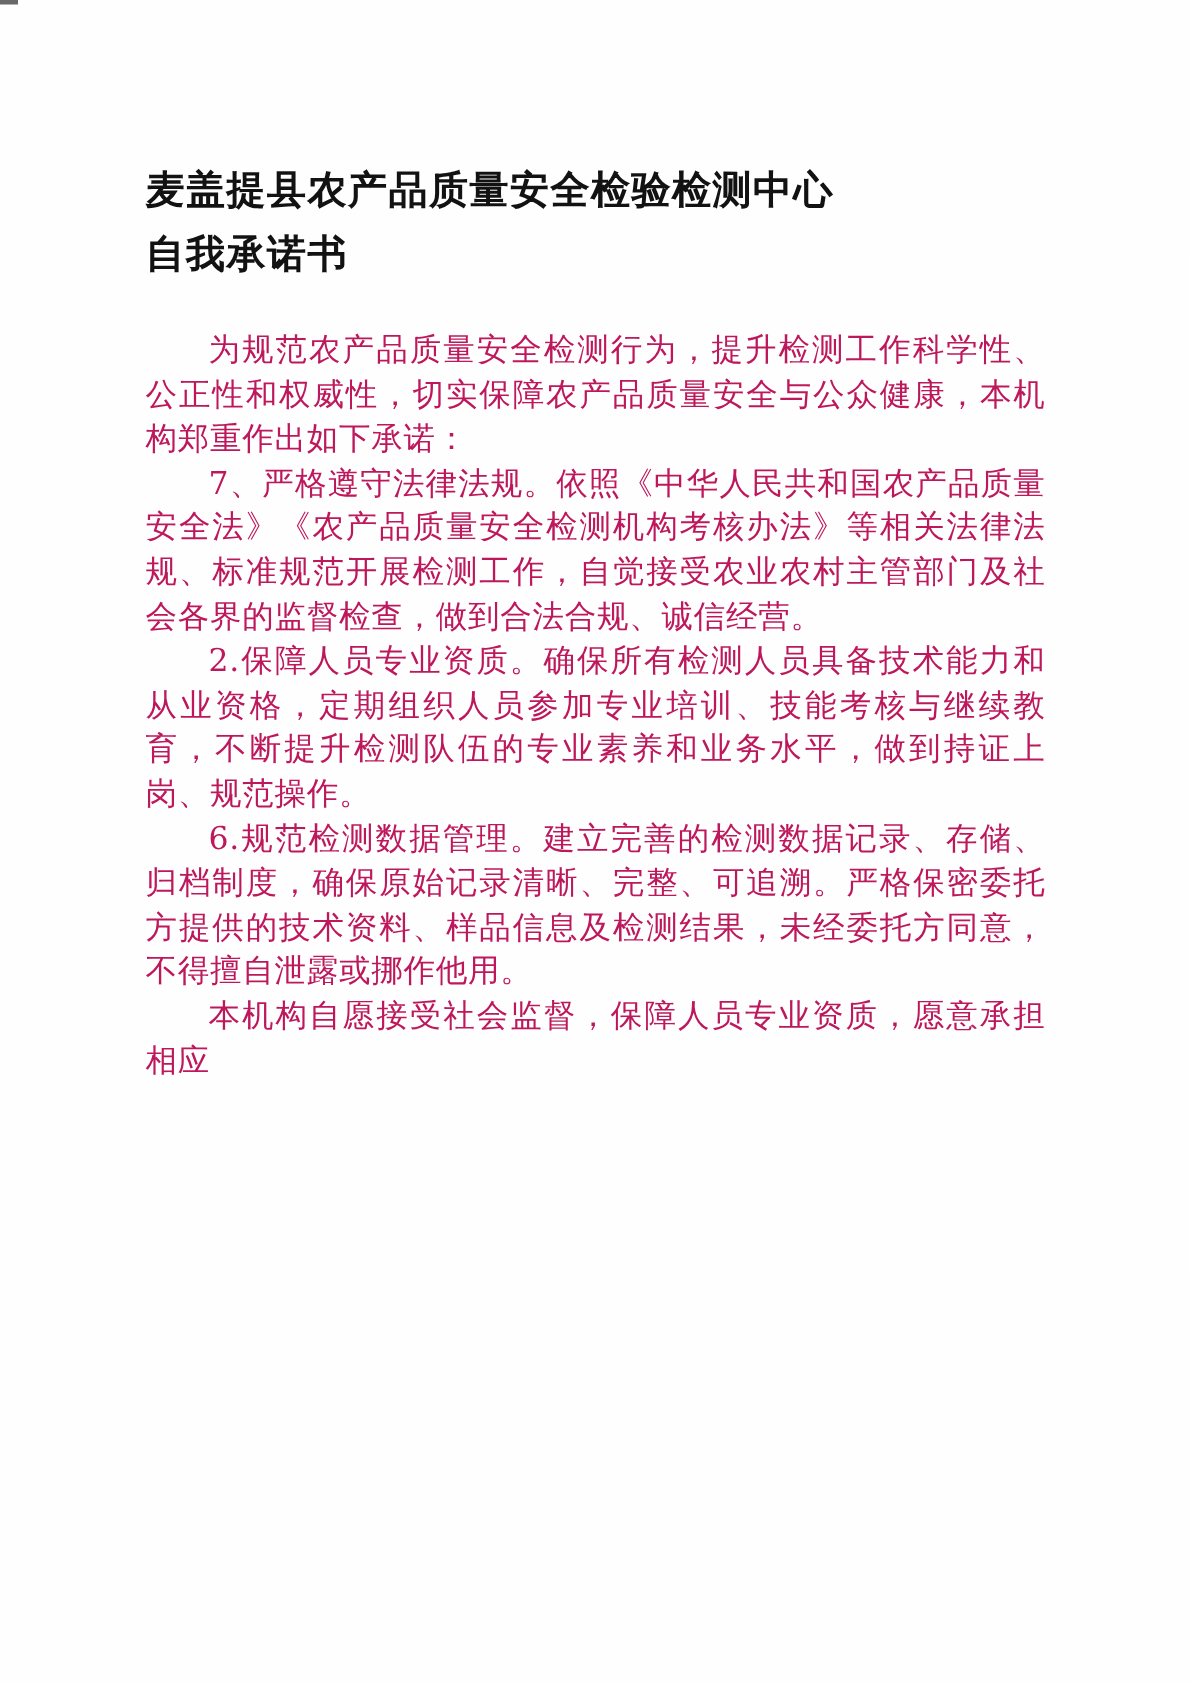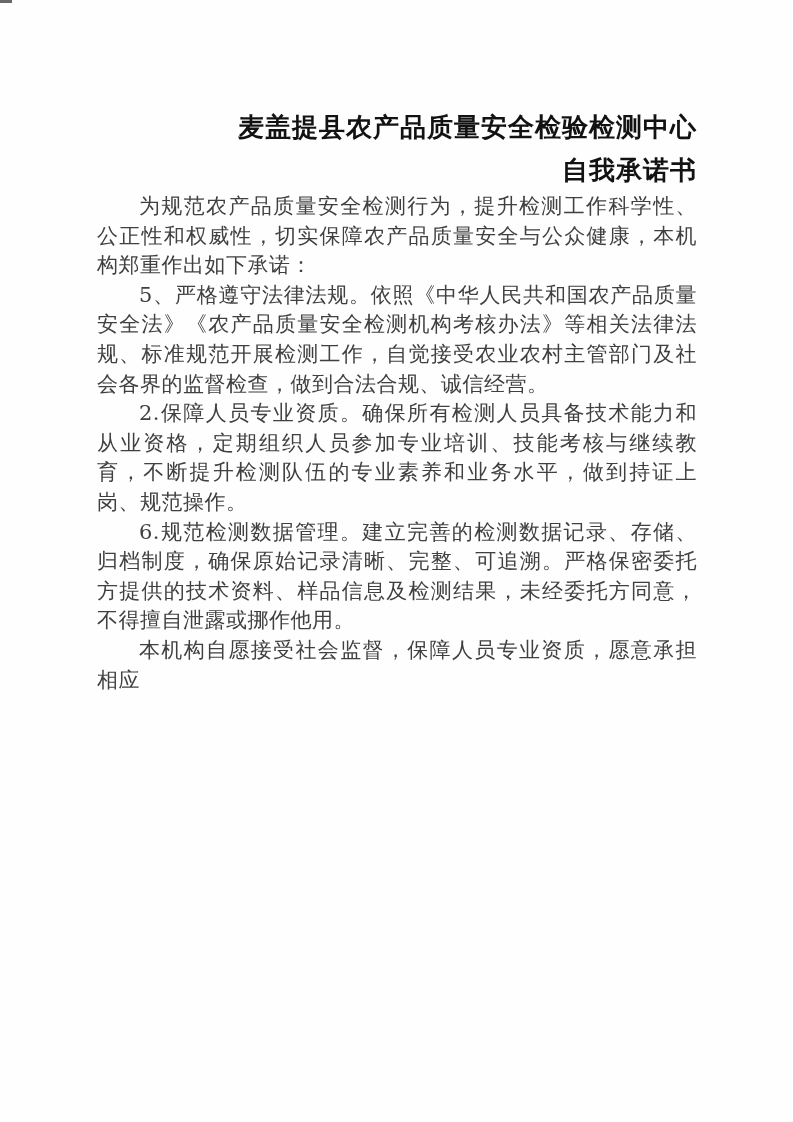--- a/index.html
+++ b/index.html
@@ -27,50 +27,51 @@
   }
   .content {
     position: absolute;
     left: 97px;
     top: 106px;
     width: 600px;
   }
   .doc-title,
   .doc-subtitle {
     margin: 0;
-    text-align: right;
+    text-align: left;
     font-size: 26px;
     font-weight: 700;
     line-height: 43px;
     letter-spacing: 1px;
     color: #121212;
   }
   .doc-subtitle {
+    margin-bottom: 27px;
   }
   .doc-body p {
     margin: 0;
     font-size: 21px;
     line-height: 29.6px;
     text-align: justify;
     text-justify: inter-ideograph;
     text-indent: 2em;
     letter-spacing: 0.5px;
     font-weight: 500;
-    color: #404040;
+    color: #be185d;
   }
 </style>
 </head>
 <body>
 
 <div class="page">
   <div class="scan-artifact"></div>
   <div class="content">
     <h1 class="doc-title">麦盖提县农产品质量安全检验检测中心</h1>
     <h2 class="doc-subtitle">自我承诺书</h2>
     <div class="doc-body">
       <p>为规范农产品质量安全检测行为，提升检测工作科学性、公正性和权威性，切实保障农产品质量安全与公众健康，本机构郑重作出如下承诺：</p>
-      <p>5、严格遵守法律法规。依照《中华人民共和国农产品质量安全法》《农产品质量安全检测机构考核办法》等相关法律法规、标准规范开展检测工作，自觉接受农业农村主管部门及社会各界的监督检查，做到合法合规、诚信经营。</p>
+      <p>7、严格遵守法律法规。依照《中华人民共和国农产品质量安全法》《农产品质量安全检测机构考核办法》等相关法律法规、标准规范开展检测工作，自觉接受农业农村主管部门及社会各界的监督检查，做到合法合规、诚信经营。</p>
       <p>2.保障人员专业资质。确保所有检测人员具备技术能力和从业资格，定期组织人员参加专业培训、技能考核与继续教育，不断提升检测队伍的专业素养和业务水平，做到持证上岗、规范操作。</p>
       <p>6.规范检测数据管理。建立完善的检测数据记录、存储、归档制度，确保原始记录清晰、完整、可追溯。严格保密委托方提供的技术资料、样品信息及检测结果，未经委托方同意，不得擅自泄露或挪作他用。</p>
       <p>本机构自愿接受社会监督，保障人员专业资质，愿意承担相应</p>
     </div>
   </div>
 </div>
 
 </body></html>

